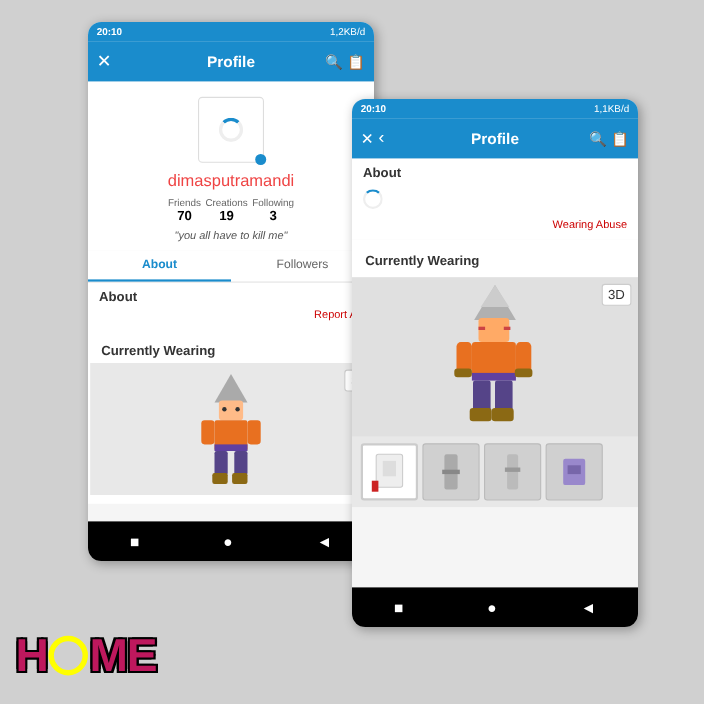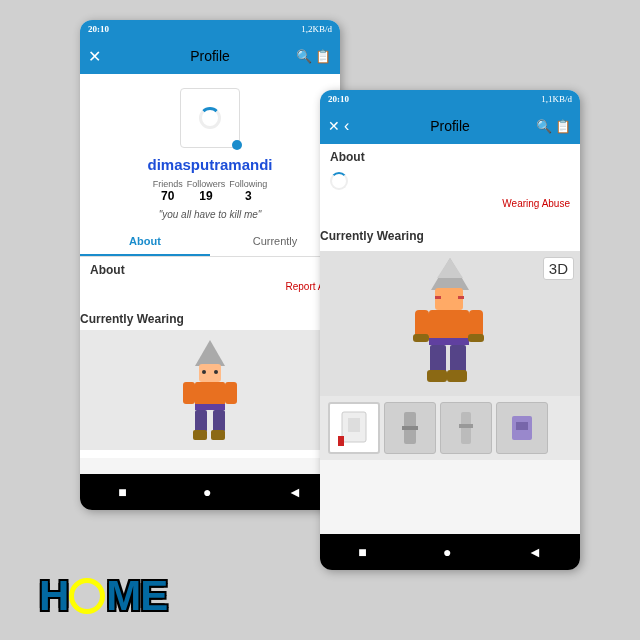--- a/index.html
+++ b/index.html
@@ -48,21 +48,20 @@
     
     .status-bar {
       background: #1a8ccc;
       color: white;
       font-size: 9px;
       padding: 3px 8px;
       display: flex;
       justify-content: space-between;
       align-items: center;
       height: 18px;
-      font-family: Liberation Serif, serif;
     }
 
     .status-bar .time { font-weight: bold; }
     .status-bar .icons { display: flex; gap: 2px; align-items: center; }
 
     
     .header {
       background: #1a8ccc;
       color: white;
       padding: 6px 10px;
@@ -73,22 +72,22 @@
       height: 36px;
     }
     .header .back-btn {
       position: absolute;
       left: 8px;
       font-size: 16px;
       color: white;
     }
     .header .title {
       font-size: 14px;
-      font-weight: normal;
-      color: #000000;
+      font-weight: bold;
+      color: #ffffff;
     }
     .header .icons-right {
       position: absolute;
       right: 8px;
       display: flex;
       gap: 6px;
       font-size: 13px;
     }
 
     
@@ -121,22 +120,22 @@
       position: absolute;
       bottom: -3px;
       right: -3px;
       width: 10px;
       height: 10px;
       background: #1a8ccc;
       border-radius: 50%;
     }
     .username {
       font-size: 15px;
-      font-weight: bold;
-      color: #1d4ed8;
+      font-weight: normal;
+      color: #ef4444;
       margin-top: 8px;
     }
     .stats-row {
       display: flex;
       gap: 4px;
       margin-top: 6px;
     }
     .stat-item {
       display: flex;
       flex-direction: column;
@@ -173,21 +172,21 @@
       cursor: pointer;
     }
     .tab.active {
       color: #1a8ccc;
       border-bottom: 2px solid #1a8ccc;
       font-weight: bold;
     }
 
     
     .content-section {
-      padding: 8px 0;
+      padding: 8px 12px;
       background: white;
     }
     .section-title {
       font-size: 12px;
       font-weight: bold;
       color: #333;
       margin-bottom: 4px;
     }
     .report-abuse {
       font-size: 10px;
@@ -213,21 +212,21 @@
       position: relative;
       overflow: hidden;
     }
     .char-3d-badge {
       position: absolute;
       top: 6px;
       right: 6px;
       background: white;
       border: 1px solid #ccc;
       padding: 2px 5px;
-      font-size: 15px;
+      font-size: 12px;
       color: #333;
       border-radius: 3px;
     }
 
     
     .bottom-nav {
       background: black;
       display: flex;
       justify-content: space-around;
       align-items: center;
@@ -263,24 +262,24 @@
     }
     .thumb:first-child {
       background: white;
       border: 2px solid #ccc;
     }
 
     
     .home-label {
       position: absolute;
       bottom: 20px;
-      left: 39px;
+      left: 14px;
       font-size: 42px;
       font-weight: 900;
-      color: #0369a1;
+      color: #be185d;
       font-family: Arial Black, Arial, sans-serif;
       letter-spacing: -1px;
       text-shadow: -2px -2px 0 #000, 2px -2px 0 #000, -2px 2px 0 #000, 2px 2px 0 #000;
       text-align: right;
     }
 
     
     @keyframes spin { to { transform: rotate(360deg); } }
     .avatar-spinner { animation: spin 1s linear infinite; }
     .spinner-sm {
@@ -322,34 +321,34 @@
         <div class="avatar-spinner"></div>
         <div class="avatar-dot"></div>
       </div>
       <div class="username">dimasputramandi</div>
       <div class="stats-row">
         <div class="stat-item">
           <span class="stat-label">Friends</span>
           <span class="stat-value">70</span>
         </div>
         <div class="stat-item">
-          <span class="stat-label">Followers</span>
+          <span class="stat-label">Creations</span>
           <span class="stat-value">19</span>
         </div>
         <div class="stat-item">
           <span class="stat-label">Following</span>
           <span class="stat-value">3</span>
         </div>
       </div>
       <div class="bio-text">"you all have to kill me"</div>
     </div>
 
     <div class="tabs">
       <div class="tab active">About</div>
-      <div class="tab">Currently</div>
+      <div class="tab">Followers</div>
     </div>
 
     <div class="about-section">
       <div class="section-title">About</div>
       <div class="report-abuse">Report Ab</div>
     </div>
 
     <div class="content-section">
       <div class="currently-wearing-title">Currently Wearing</div>
       <div class="character-preview">

